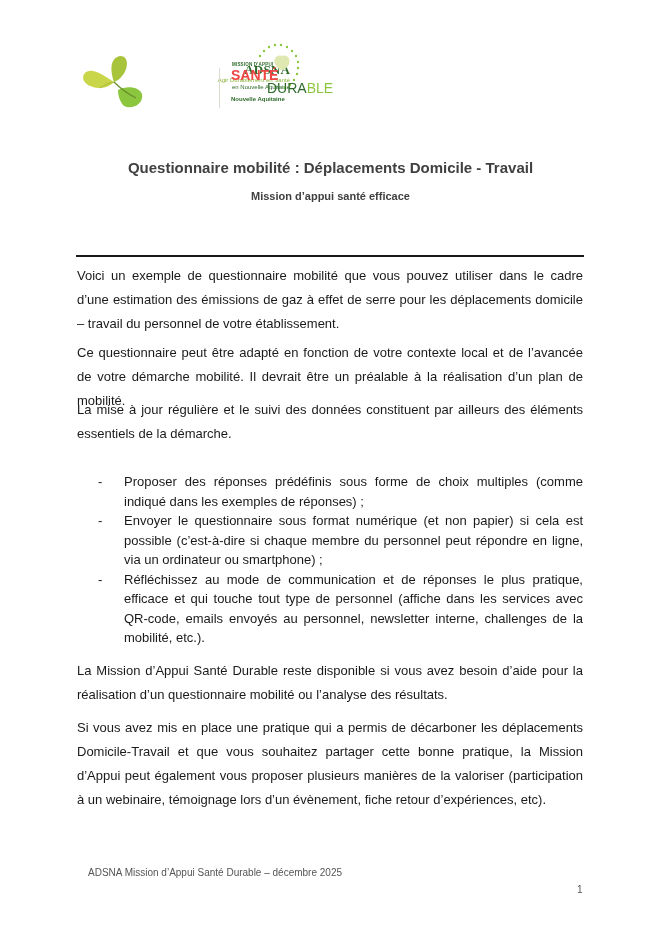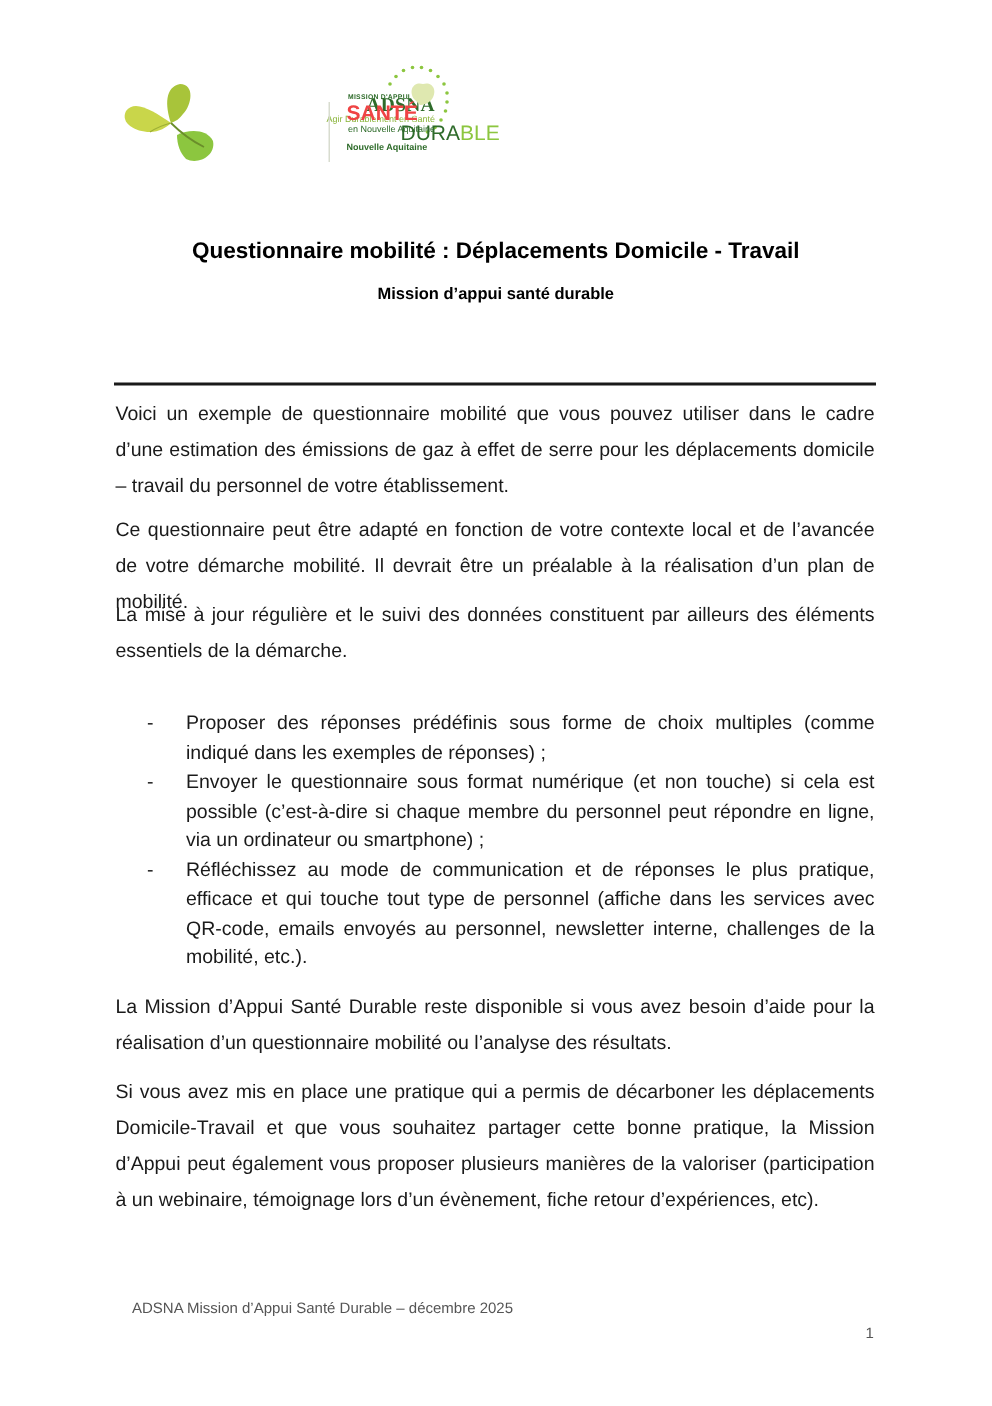--- a/index.html
+++ b/index.html
@@ -135,21 +135,21 @@
       white-space: nowrap;
     }
 
     
     .title {
       position: absolute;
       left: 0;
       width: 661px;
       text-align: center;
       font-weight: bold;
-      color: #000000;
+      color: #404040;
       white-space: nowrap;
     }
     .title-main {
       top: 159px;
       font-size: 15px;
     }
     .title-sub {
       top: 190px;
       font-size: 11px;
     }
@@ -265,36 +265,36 @@
         <path d="M30 26 C26 20 30 14 36 16 C42 14 46 20 42 26 C40 29 36 30 34 30 Z" fill="#dfe8b0"></path>
       </svg>
       <span class="msd-mission">MISSION D'APPUI</span>
       <span class="msd-sante">SANTÉ</span>
       <span class="msd-durable"><span>DURA</span><span class="ble">BLE</span></span>
       <span class="msd-na">Nouvelle Aquitaine</span>
     </div>
   </div>
 
   <div class="title title-main">Questionnaire mobilité : Déplacements Domicile - Travail</div>
-  <div class="title title-sub">Mission d’appui santé durable</div>
+  <div class="title title-sub">Mission d’appui santé efficace</div>
 
   <div class="hr"></div>
 
   <p class="body-text p1" style="margin:0">Voici un exemple de questionnaire mobilité que vous pouvez utiliser dans le cadre d’une estimation des émissions de gaz à effet de serre pour les déplacements domicile – travail du personnel de votre établissement.</p>
   <p class="body-text p2" style="margin:0">Ce questionnaire peut être adapté en fonction de votre contexte local et de l’avancée de votre démarche mobilité. Il devrait être un préalable à la réalisation d’un plan de mobilité.</p>
   <p class="body-text p3" style="margin:0">La mise à jour régulière et le suivi des données constituent par ailleurs des éléments essentiels de la démarche.</p>
 
   <ul class="list">
     <li>
       <span class="dash">-</span>
       <span class="item-text">Proposer des réponses prédéfinis sous forme de choix multiples (comme indiqué dans les exemples de réponses) ;</span>
     </li>
     <li>
       <span class="dash">-</span>
-      <span class="item-text">Envoyer le questionnaire sous format numérique (et non touche) si cela est possible (c’est-à-dire si chaque membre du personnel peut répondre en ligne, via un ordinateur ou smartphone) ;</span>
+      <span class="item-text">Envoyer le questionnaire sous format numérique (et non papier) si cela est possible (c’est-à-dire si chaque membre du personnel peut répondre en ligne, via un ordinateur ou smartphone) ;</span>
     </li>
     <li>
       <span class="dash">-</span>
       <span class="item-text"> Réfléchissez au mode de communication et de réponses le plus pratique, efficace et qui touche tout type de personnel (affiche dans les services avec QR-code, emails envoyés au personnel, newsletter interne, challenges de la mobilité, etc.).</span>
     </li>
   </ul>
 
   <p class="body-text p5" style="margin:0">La Mission d’Appui Santé Durable reste disponible si vous avez besoin d’aide pour la réalisation d’un questionnaire mobilité ou l’analyse des résultats.</p>
   <p class="body-text p6" style="margin:0">Si vous avez mis en place une pratique qui a permis de décarboner les déplacements Domicile-Travail et que vous souhaitez partager cette bonne pratique, la Mission d’Appui peut également vous proposer plusieurs manières de la valoriser (participation à un webinaire, témoignage lors d’un évènement, fiche retour d’expériences, etc).</p>
 

